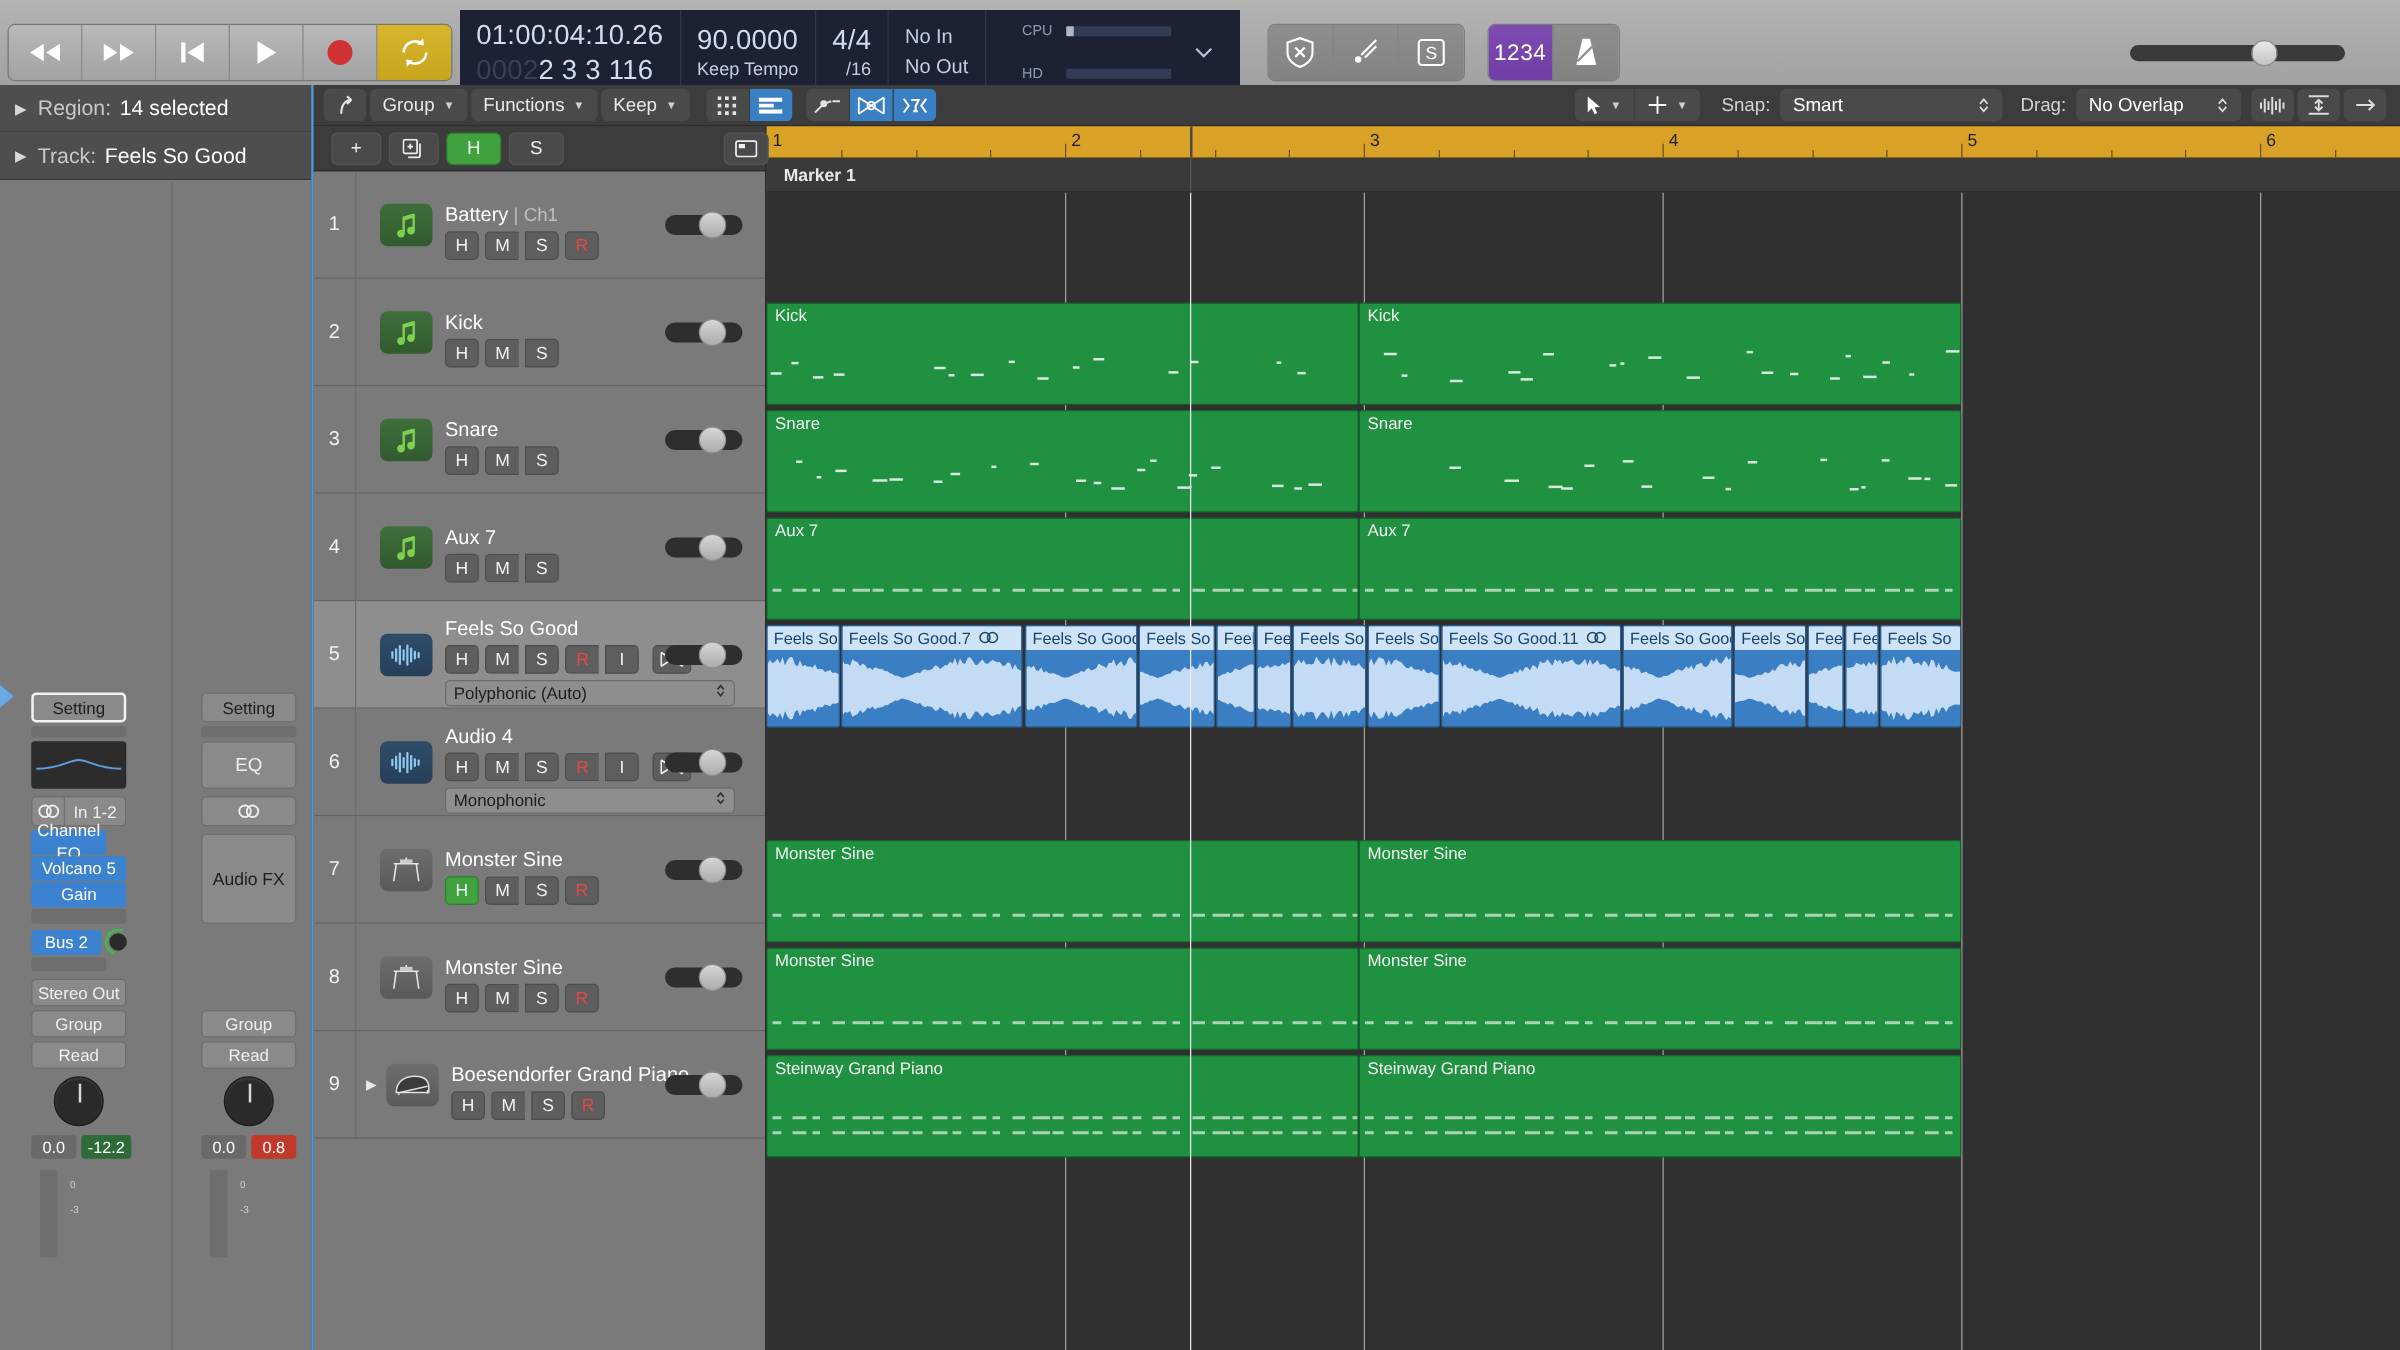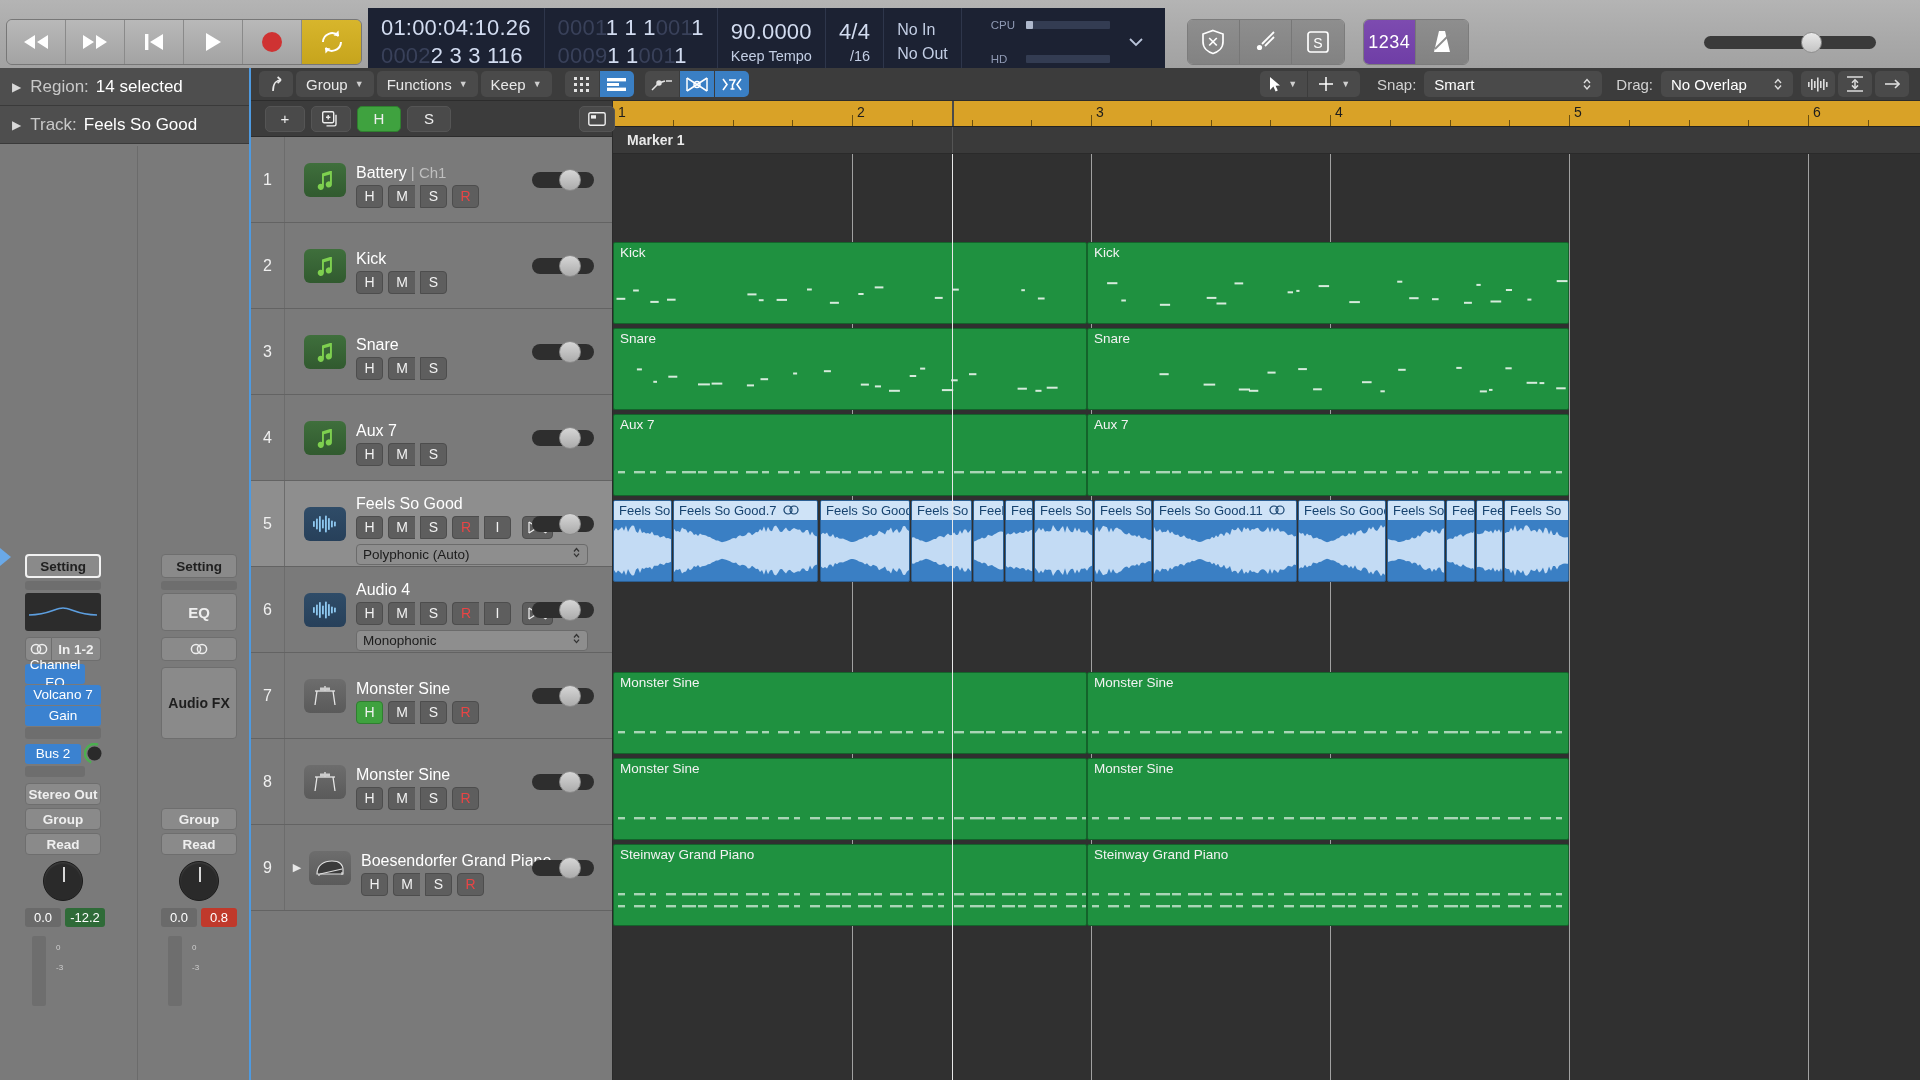--- a/index.html
+++ b/index.html
@@ -83,21 +83,21 @@
   .insp-hdr .tri { margin-right: 9px; font-size: 12px; color: #d8d8d8; }
   .insp-lbl { color: #c9c9c9; }
   .insp-val { color: #ffffff; margin-left: 7px; }
   .strip-area { position: absolute; left:0; right:0; top:78px; bottom:0; display:flex; }
   .strip { position: relative; }
   .strip.s1 { width: 138px; border-right: 1px solid #6b6b6b; }
   .strip.s2 { width: 110px; }
   .sbtn {
     background: #8a8a8a; border: 1px solid #6e6e6e; border-radius: 4px;
     color: #202020; font-size: 13.5px; text-align: center; cursor: pointer;
-    display:flex; align-items:center; justify-content:center;font-weight:bold;
+    display:flex; align-items:center; justify-content:center;
   }
   .sbtn.outlined { border: 2px solid #f2f2f2; background: #8a8a8a; }
   .slot-blue {
     background: #3b82d0; border-radius: 3px; color: #fff; font-size: 13.5px;
     text-align: center; line-height: 18px; cursor: pointer;
     display:flex; align-items:center; justify-content:center;
   }
   .slot-empty { background: #6e6e6e; border-radius: 3px; }
   .eqdisp { background: #2c2c2c; border-radius: 3px; position: relative; overflow: hidden; }
   .knob {
@@ -267,24 +267,20 @@
         </svg>
       </div>
     </div>
 
     <div class="lcd">
       <div class="lcd-sec">
         <div class="lcd-big">01:00:04:10.26</div>
         <div class="lcd-big"><span class="dim">0002</span><span>2 3 3 116</span></div>
       </div>
       <div class="lcd-sec">
-        <div class="lcd-big"><span class="dim">0001</span><span>1 1 1</span><span class="dim">001</span><span>1</span></div>
-        <div class="lcd-big"><span class="dim">0009</span><span>1 1</span><span class="dim">001</span><span>1</span></div>
-      </div>
-      <div class="lcd-sec">
         <div class="lcd-big">90.0000</div>
         <div class="lcd-sm">Keep Tempo</div>
       </div>
       <div class="lcd-sec lcd-right">
         <div class="lcd-big">4/4</div>
         <div class="lcd-sm">/16</div>
       </div>
       <div class="lcd-sec">
         <div class="lcd-sm" style="font-size:16px;line-height:24px">No In</div>
         <div class="lcd-sm" style="font-size:16px;line-height:24px">No Out</div>
@@ -380,21 +376,21 @@
         <div style="position:absolute;left:25px;top:491px;width:76px;height:24px;display:flex">
           <div class="sbtn" style="width:27px;height:24px;border-radius:4px 0 0 4px">
             <svg width="18" height="12" viewBox="0 0 18 12" fill="none" stroke="#eee" stroke-width="1.5">
                 <circle cx="6" cy="6" r="4.6"></circle>
                 <circle cx="12" cy="6" r="4.6"></circle>
               </svg>
           </div>
           <div class="sbtn" style="flex:1;height:24px;border-radius:0 4px 4px 0;border-left:none;color:#efefef">In 1-2</div>
         </div>
         <div class="slot-blue" style="position:absolute;left:25px;top:518px;width:60px;height:20px">Channel EQ</div>
-        <div class="slot-blue" style="position:absolute;left:25px;top:539px;width:76px;height:20px">Volcano 7</div>
+        <div class="slot-blue" style="position:absolute;left:25px;top:539px;width:76px;height:20px">Volcano 5</div>
         <div class="slot-blue" style="position:absolute;left:25px;top:560px;width:76px;height:20px">Gain</div>
         <div class="slot-empty" style="position:absolute;left:25px;top:581px;width:76px;height:12px"></div>
         <div class="slot-blue" style="position:absolute;left:25px;top:598px;width:56px;height:20px">Bus 2</div>
         <div style="position:absolute;left:84px;top:597px;width:21px;height:21px">
           <svg width="21" height="21" viewBox="0 0 21 21">
             <circle cx="10.5" cy="10.5" r="9.5" fill="none" stroke="#4caf50" stroke-width="2.4" stroke-dasharray="30 60" transform="rotate(110 10.5 10.5)"></circle>
             <circle cx="10.5" cy="10.5" r="7" fill="#2a2a2a"></circle>
           </svg>
         </div>
         <div class="slot-empty" style="position:absolute;left:25px;top:620px;width:60px;height:11px"></div>

